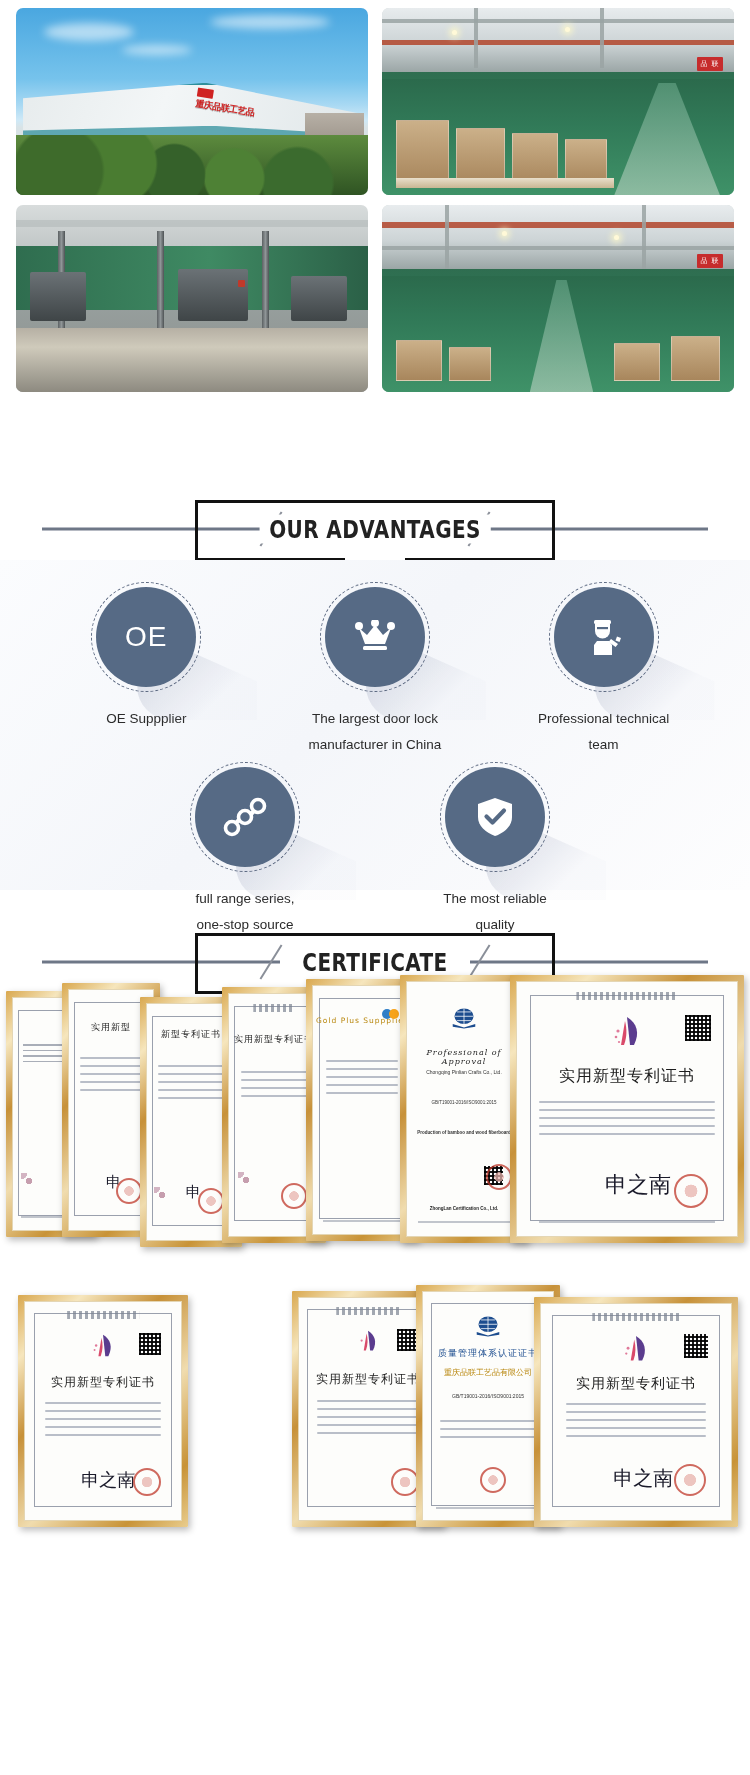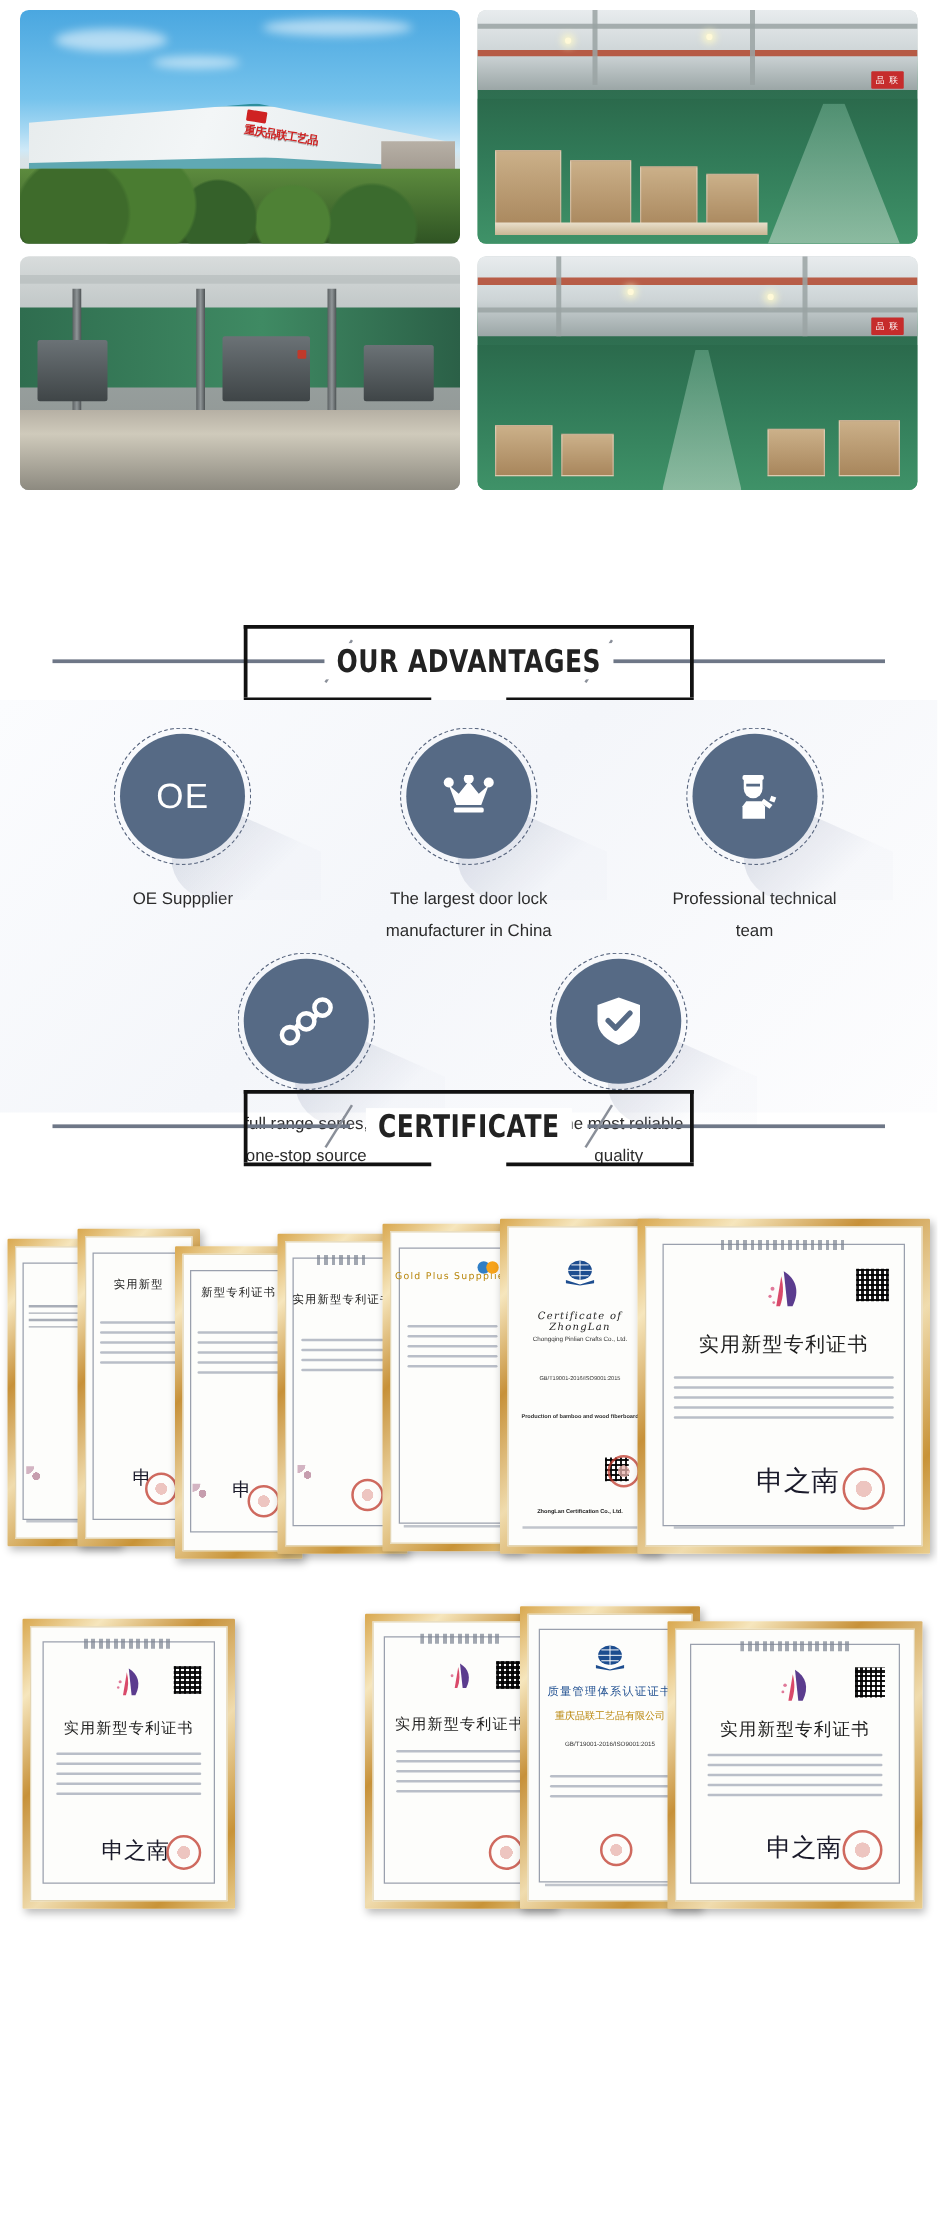--- a/index.html
+++ b/index.html
@@ -471,21 +471,21 @@
             <path d="M10.5 20.5 l6 6 L28 14.5" stroke="#566a85" stroke-width="4.2" fill="none" stroke-linecap="round" stroke-linejoin="round"></path>
           </svg>
         </div>
       </div>
       <div class="adv-label" style="white-space:pre-line;">The most reliable
 quality</div>
     </div>
   </div>
 </div>
 
-<div class="sect-title" style="top:864px;">
+<div class="sect-title" style="top:925px;">
   <div class="st-inner">
     <div class="st-rule left"></div>
     <div class="st-rule right"></div>
     <div class="st-frame"></div>
     <div class="st-slash l"></div>
     <div class="st-slash r"></div>
     <div class="st-text">CERTIFICATE</div>
   </div>
 </div>
 
@@ -574,21 +574,21 @@
       </div>
     </div>
 
     <div class="cert" style="left:400px;top:0px;  width:128px; height:268px; z-index:6;">
       <div class="cert-inner">
         <svg class="c-globe" width="30" height="24" viewBox="0 0 30 24">
           <ellipse cx="15" cy="10" rx="11" ry="9" fill="#1d4d8f"></ellipse>
           <path d="M4 10h22M15 1v18M7 5h16M7 15h16" stroke="#fff" stroke-width=".9"></path>
           <path d="M2 19 L15 23 L28 19 L28 22 L15 24 L2 22z" fill="#1d4d8f"></path>
         </svg>
-        <div class="c-title" style="top:26%;font-size:8px;font-family:'DejaVu Serif',serif;font-style:italic;">Certificate of ZhongLan</div>
+        <div class="c-title" style="top:26%;font-size:8px;font-family:'DejaVu Serif',serif;font-style:italic;">Professional of Approval</div>
         <div style="position:absolute;left:8%;right:8%;top:34%;text-align:center;font-size:5px;color:#333;line-height:8px;">Chongqing Pinlian Crafts Co., Ltd.</div>
         <div style="position:absolute;left:8%;right:8%;top:46%;text-align:center;font-size:4.5px;color:#333;line-height:7px;">GB/T19001-2016/ISO9001:2015</div>
         <div style="position:absolute;left:8%;right:8%;top:58%;text-align:center;font-size:4.5px;color:#333;line-height:7px;font-weight:bold;">Production of bamboo and wood fiberboard</div>
         <div class="c-qr" style="right:16%;bottom:20%;top:auto;"></div>
         <div class="c-seal" style="right:8%;bottom:18%;"></div>
         <div style="position:absolute;left:0;right:0;bottom:10%;text-align:center;font-size:4.5px;font-weight:bold;color:#222;">ZhongLan Certification Co., Ltd.</div>
         <div class="c-foot"></div>
       </div>
     </div>
 

